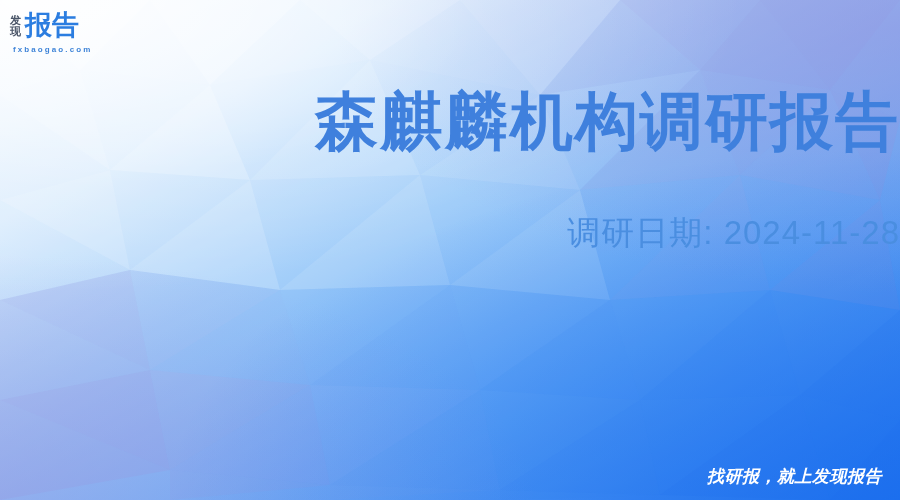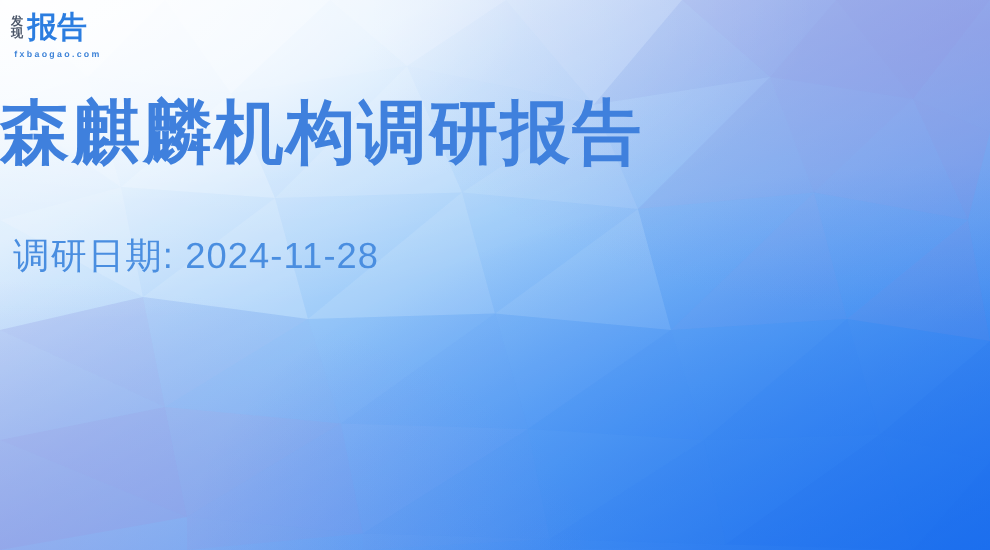--- a/index.html
+++ b/index.html
@@ -100,21 +100,21 @@
     white-space: nowrap;
   }
 
   
   #cover-text-block {
     position: absolute;
     left: 0;
     right: 0;
     top: 0;
     z-index: 5;
-    text-align: left;
+    text-align: right;
   }
   #cover-title {
     margin: 0;
     padding-top: 86px;
     font-size: 63px;
     font-weight: 800;
     color: #3f80dd;
     letter-spacing: 2px;
     line-height: 1.12;
     white-space: nowrap;
@@ -246,14 +246,15 @@
       <span class="logo-wordmark">报告</span>
     </div>
     <div class="logo-url">fxbaogao.com</div>
   </div>
 
   <div id="cover-text-block">
     <h1 id="cover-title">森麒麟机构调研报告</h1>
     <div id="cover-subtitle">调研日期: 2024-11-28</div>
   </div>
 
+  <div id="footer-tagline">找研报，就上发现报告</div>
 
 </div>
 
 </body></html>

